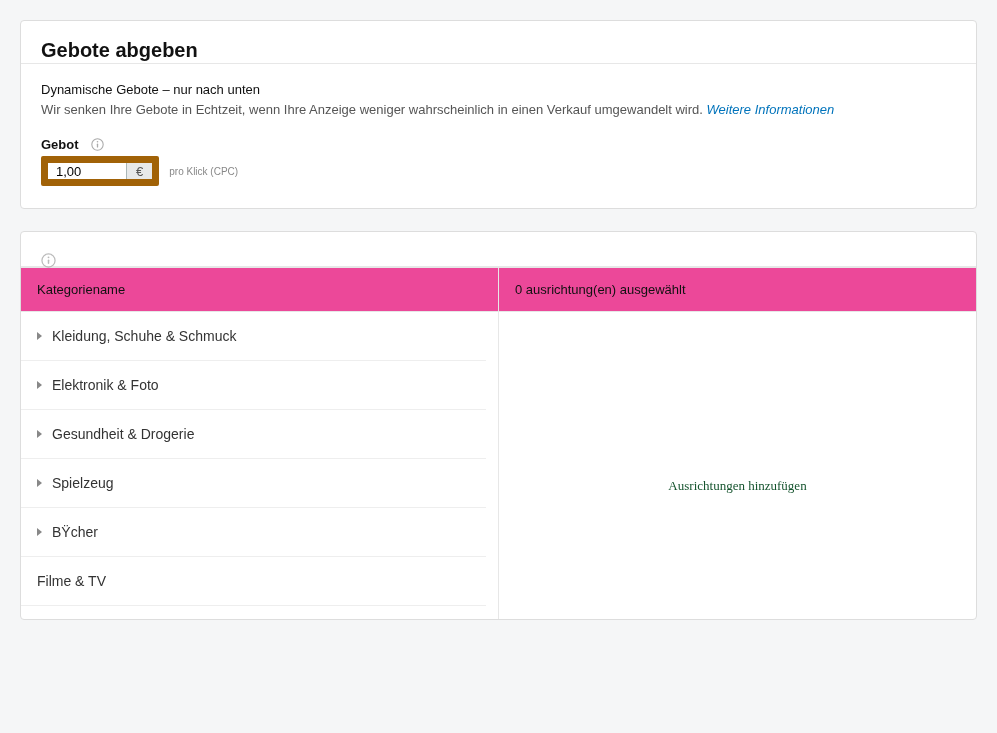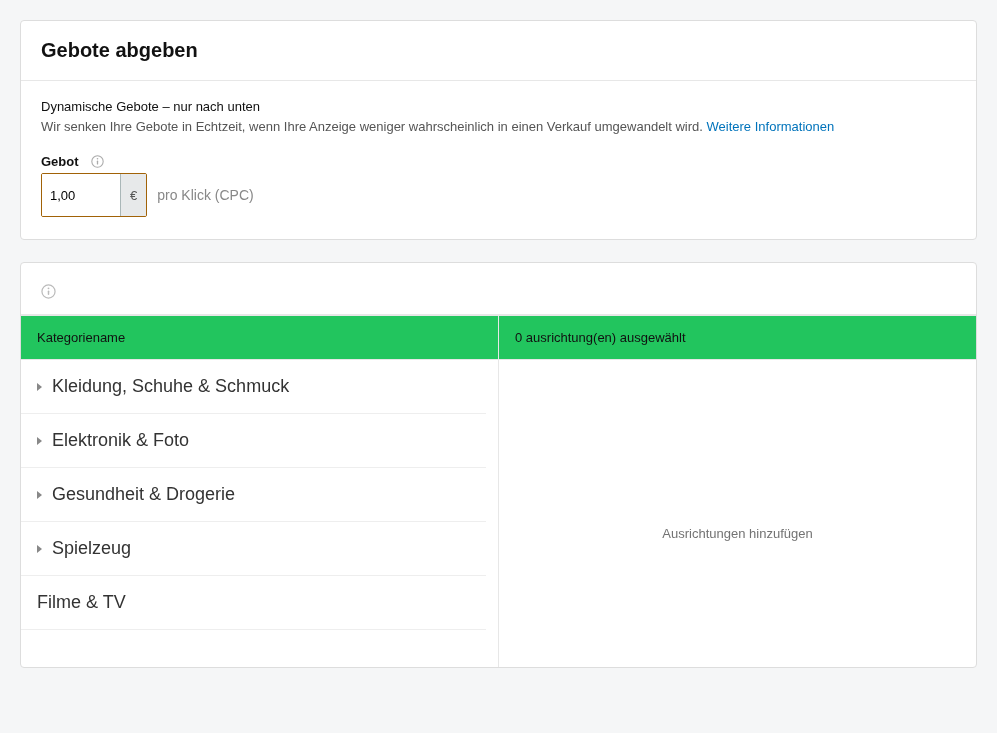--- a/index.html
+++ b/index.html
@@ -10,21 +10,21 @@
       color: #111;
       padding: 20px;
     }
     .panel {
       background: #fff;
       border: 1px solid #ddd;
       border-radius: 4px;
       margin-bottom: 22px;
     }
     .panel-header {
-      padding: 18px 20px 18px 20px;
+      padding: 18px 20px 1px 20px;
       border-bottom: 1px solid #e7e7e7;
     }
     .panel-header h2 {
       font-size: 20px;
       font-weight: 700;
       color: #111;
       display: flex;
       align-items: center;
       gap: 8px;
     }
@@ -38,20 +38,21 @@
     }
     .strategy-desc {
       font-size: 13px;
       color: #555;
       line-height: 1.4;
     }
     .link {
       color: #0073bb;
       cursor: pointer;
       text-decoration: none;
+      font-style: italic;
     }
     .bid-section { margin-top: 18px; }
     .bid-label {
       font-size: 13px;
       font-weight: 700;
       color: #111;
       display: flex;
       align-items: center;
       gap: 12px;
       margin-bottom: 4px;
@@ -63,44 +64,44 @@
       justify-content: center;
       color: #aaa;
     }
     .bid-input-row {
       display: flex;
       align-items: center;
       gap: 10px;
     }
     .bid-input-group {
       display: flex;
-      border: 1px solid #a16207;
+      border: 7px solid #a16207;
       border-radius: 2px;
       overflow: hidden;
-      height: 44px;
+      height: 30px;
     }
     .bid-input {
       width: 78px;
       padding: 4px 8px;
       border: none;
       font-size: 13px;
       outline: none;
       background: #fff;
     }
     .currency-addon {
       background: #e7e9ea;
       border-left: 1px solid #aab7b8;
       padding: 0 9px;
       display: flex;
       align-items: center;
       font-size: 13px;
       color: #555;
     }
     .cpc-hint {
-      font-size: 14px;
+      font-size: 10px;
       color: #888;
     }
     
     .targeting-body {
       display: flex;
       border-top: 1px solid #e7e7e7;
       height: 352px;
     }
     .targeting-left {
       flex: 1;
@@ -112,21 +113,21 @@
     .targeting-right {
       flex: 1;
       display: flex;
       flex-direction: column;
     }
     .col-header {
       padding: 14px 16px;
       font-size: 13px;
       color: #111;
       border-bottom: 1px solid #e7e7e7;
-      background: #22c55e;
+      background: #ec4899;
     }
     .category-list {
       flex: 1;
       overflow-y: scroll;
       padding: 0 12px 0 0;
     }
     .category-list::-webkit-scrollbar {
       width: 16px;
     }
     .category-list::-webkit-scrollbar-track {
@@ -136,38 +137,39 @@
       background: #c1c1c1;
       border: 2px solid #f1f1f1;
     }
     .category-item {
       display: flex;
       align-items: center;
       gap: 10px;
       padding: 16px 6px 16px 16px;
       border-bottom: 1px solid #eee;
       cursor: pointer;
-      font-size: 18px;
+      font-size: 14px;
       color: #333;
     }
     .cat-caret {
       width: 0; height: 0;
       border-top: 4px solid transparent;
       border-bottom: 4px solid transparent;
       border-left: 5px solid #888;
       flex-shrink: 0;
     }
     .empty-state {
       flex: 1;
       display: flex;
       align-items: center;
       justify-content: center;
-      color: #737373;
+      color: #14532d;
       font-size: 13px;
       padding-top: 40px;
+      font-family: Liberation Serif, serif;
     }
     .h2-info {
       width: 15px; height: 15px;
       color: #bbb;
     }
   </style>
 </head>
 <body>
 
 <div class="panel">
@@ -228,20 +230,24 @@
           </div>
           <div class="category-item">
             <span class="cat-caret"></span>
             <span>Gesundheit &amp; Drogerie</span>
           </div>
           <div class="category-item">
             <span class="cat-caret"></span>
             <span>Spielzeug</span>
           </div>
           <div class="category-item">
+            <span class="cat-caret"></span>
+            <span>BŸcher</span>
+          </div>
+          <div class="category-item">
             <span>Filme &amp; TV</span>
           </div>
         </div>
     </div>
     <div class="targeting-right">
       <div class="col-header">0 ausrichtung(en) ausgewählt</div>
       <div class="empty-state">
         <span>Ausrichtungen hinzufügen</span>
       </div>
     </div>

